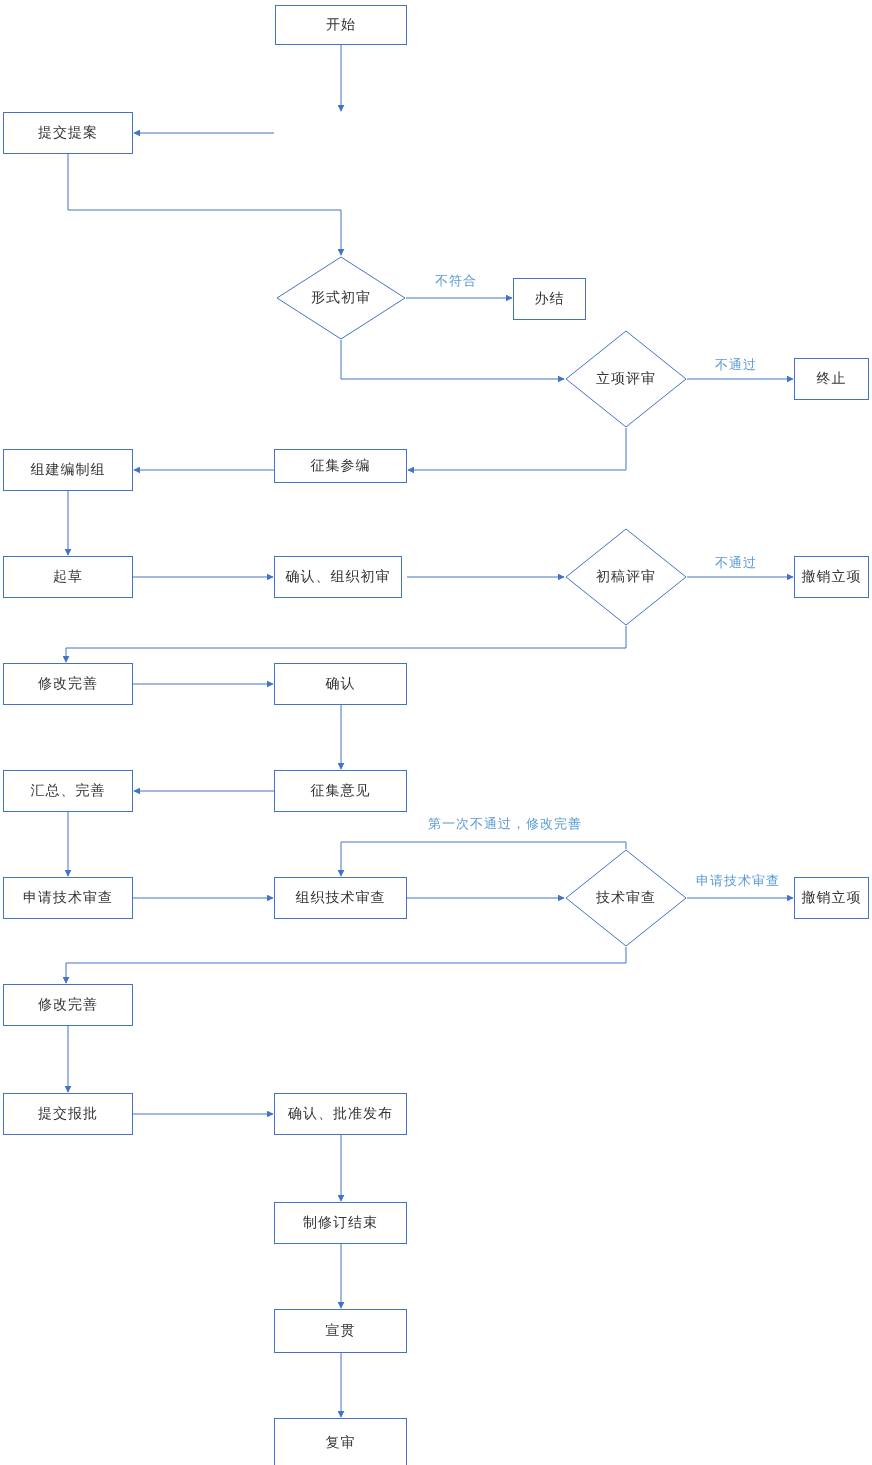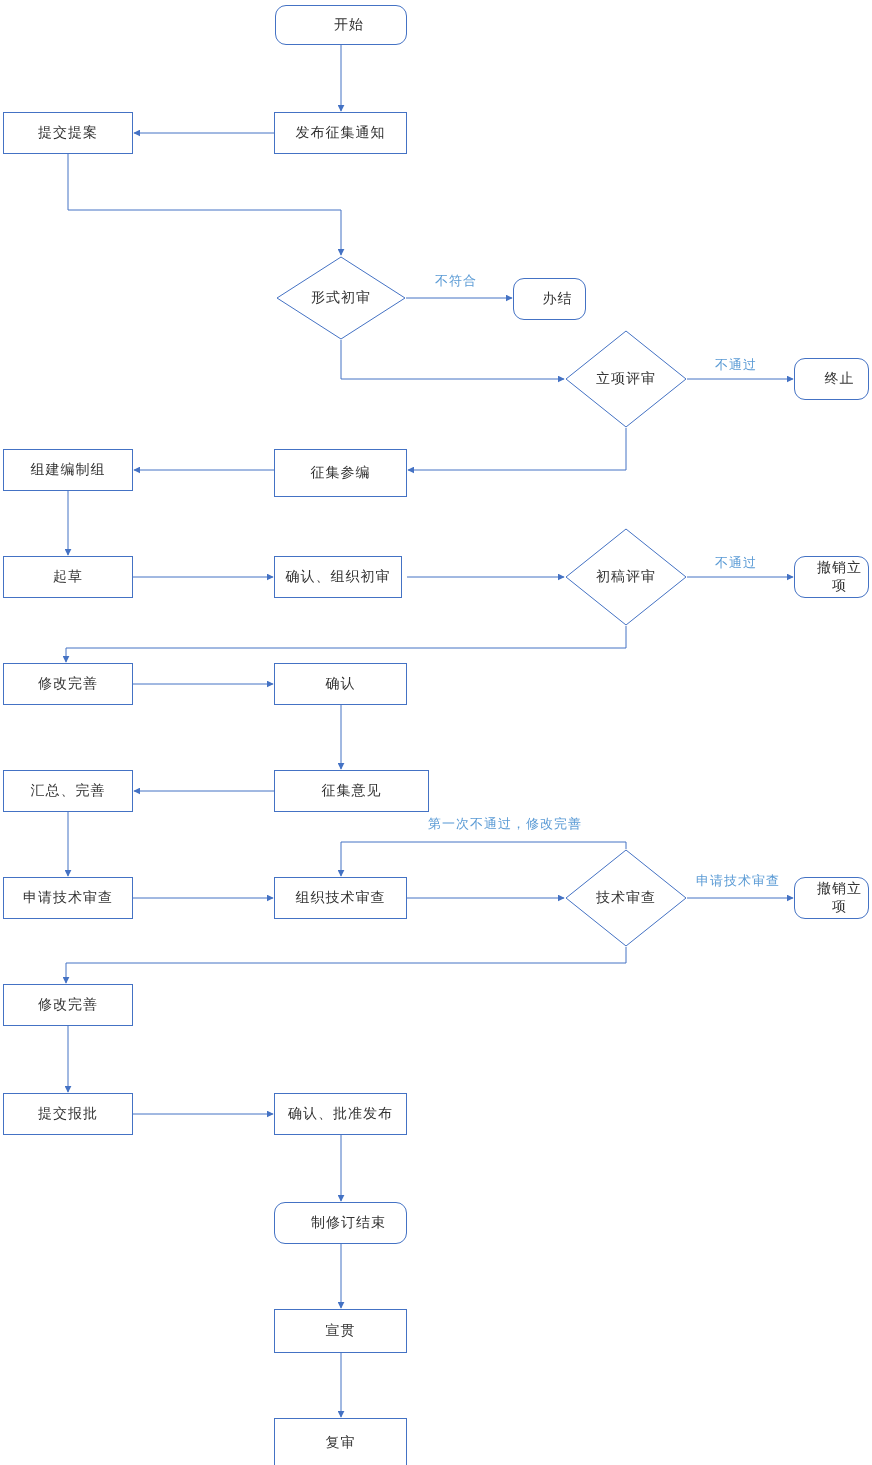--- a/index.html
+++ b/index.html
@@ -20,21 +20,21 @@
   .node{
     position:absolute;z-index:2;
     display:flex;align-items:center;justify-content:center;
     background:#ffffff;
     box-sizing:border-box;
     font-size:14px;color:var(--text);
     letter-spacing:1px;
     text-align:center;
   }
   .rect{border:1px solid var(--line);}
-  .rounded{border:1px solid var(--line);border-radius:11px;padding-left:16px;}
+  .rounded{border:1px solid var(--line);border-radius:0;}
   .diamond{background:transparent;border:none;}
   .diamond svg{position:absolute;left:0;top:0;}
   .diamond polygon{fill:#ffffff;stroke:var(--line);stroke-width:1;}
   .diamond .node-label{position:relative;z-index:1;}
   .edge-label{
     position:absolute;z-index:3;
     color:var(--elabel);
     font-size:13px;letter-spacing:1px;
     text-align:center;white-space:nowrap;
   }
@@ -76,23 +76,20 @@
     <polyline points="133,1114 273,1114" marker-end="url(#arrow)"></polyline>
     <polyline points="341,1135 341,1201" marker-end="url(#arrow)"></polyline>
     <polyline points="341,1244 341,1308" marker-end="url(#arrow)"></polyline>
     <polyline points="341,1353 341,1417" marker-end="url(#arrow)"></polyline>
   </svg>
 
   <div class="node rounded" style="left:275px;top:5px;width:132px;height:40px">
     <span class="node-label">开始</span>
   </div>
 
-  <div class="node rect" style="left:274px;top:112px;width:133px;height:42px">
-    <span class="node-label">发布征集通知</span>
-  </div>
 
   <div class="node rect" style="left:3px;top:112px;width:130px;height:42px">
     <span class="node-label">提交提案</span>
   </div>
 
   <div class="node diamond" style="left:276px;top:256px;width:130px;height:84px">
     <svg width="130" height="84" viewBox="0 0 130 84">
       <polygon points="65,1 129,42 65,83 1,42"></polygon>
     </svg>
     <span class="node-label">形式初审</span>
@@ -106,21 +103,21 @@
     <svg width="122" height="98" viewBox="0 0 122 98">
       <polygon points="61,1 121,49 61,97 1,49"></polygon>
     </svg>
     <span class="node-label">立项评审</span>
   </div>
 
   <div class="node rounded" style="left:794px;top:358px;width:75px;height:42px">
     <span class="node-label">终止</span>
   </div>
 
-  <div class="node rect" style="left:274px;top:449px;width:133px;height:48px">
+  <div class="node rect" style="left:274px;top:449px;width:133px;height:34px">
     <span class="node-label">征集参编</span>
   </div>
 
   <div class="node rect" style="left:3px;top:449px;width:130px;height:42px">
     <span class="node-label">组建编制组</span>
   </div>
 
   <div class="node rect" style="left:3px;top:556px;width:130px;height:42px">
     <span class="node-label">起草</span>
   </div>
@@ -141,21 +138,21 @@
   </div>
 
   <div class="node rect" style="left:3px;top:663px;width:130px;height:42px">
     <span class="node-label">修改完善</span>
   </div>
 
   <div class="node rect" style="left:274px;top:663px;width:133px;height:42px">
     <span class="node-label">确认</span>
   </div>
 
-  <div class="node rect" style="left:274px;top:770px;width:155px;height:42px">
+  <div class="node rect" style="left:274px;top:770px;width:133px;height:42px">
     <span class="node-label">征集意见</span>
   </div>
 
   <div class="node rect" style="left:3px;top:877px;width:130px;height:42px">
     <span class="node-label">申请技术审查</span>
   </div>
 
   <div class="node rect" style="left:3px;top:770px;width:130px;height:42px">
     <span class="node-label">汇总、完善</span>
   </div>

